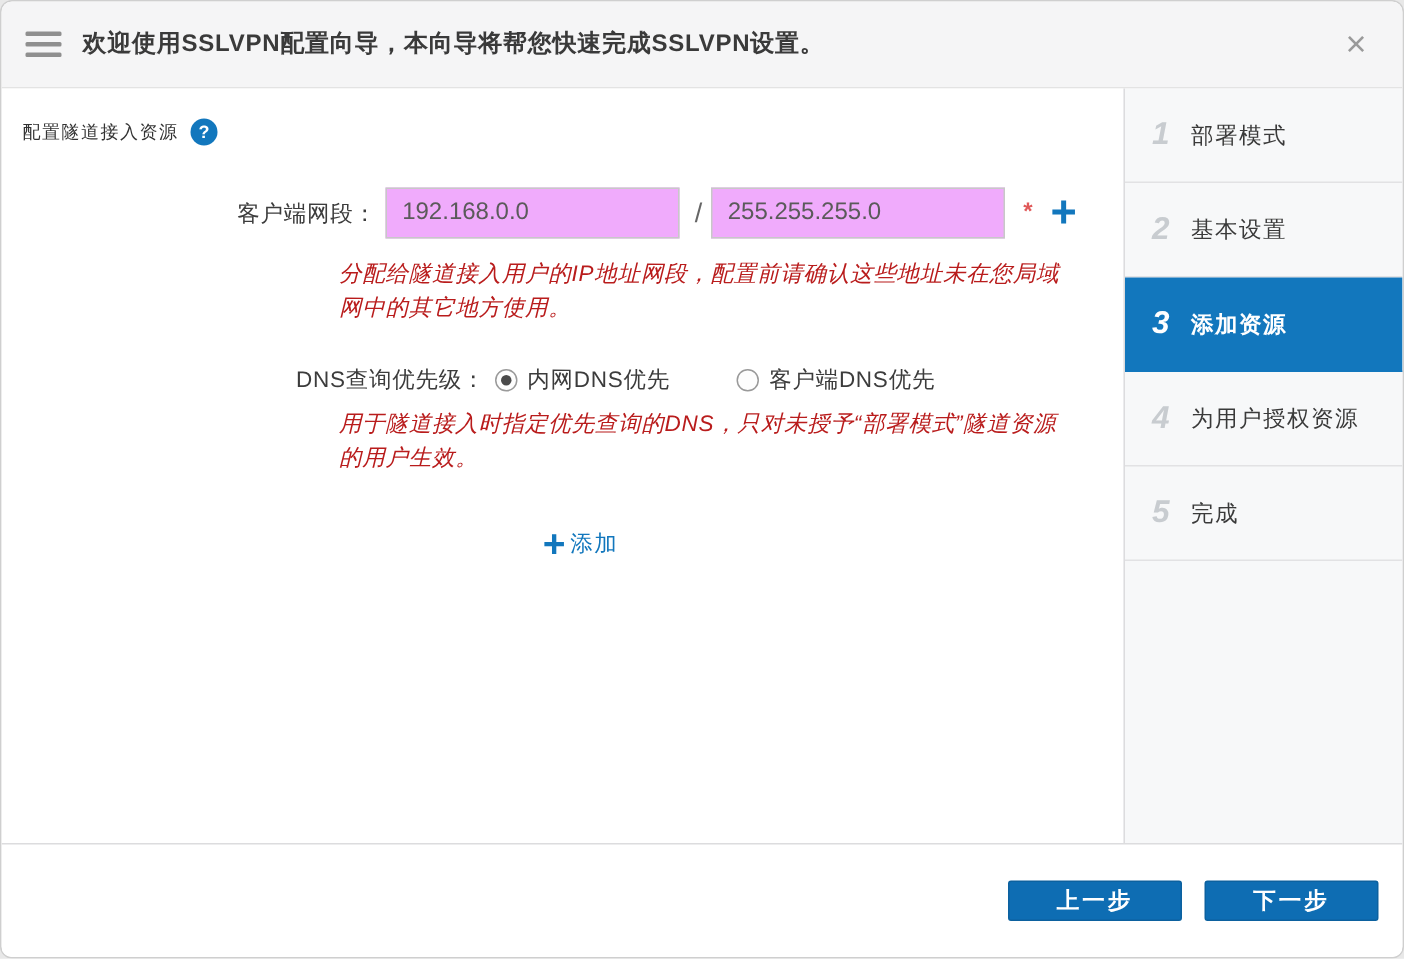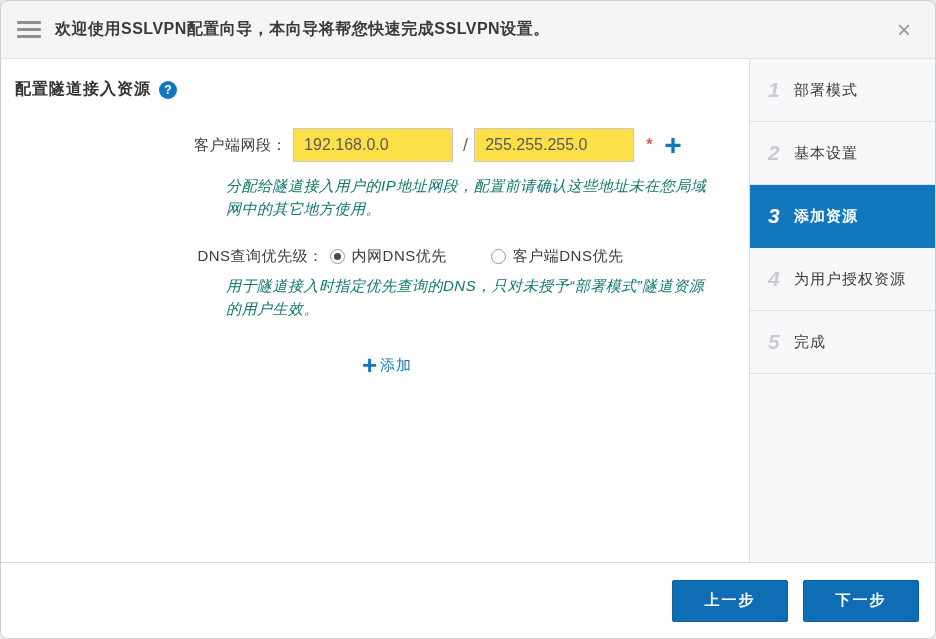--- a/index.html
+++ b/index.html
@@ -43,21 +43,21 @@
     color: #9a9a9a;
     cursor: pointer;
     line-height: 1;
     padding: 2px 4px;
     font-weight: normal;
   }
   
   .body-row { flex: 1 1 auto; display: flex; min-height: 0; }
   .content { flex: 1 1 auto; background: #fff; padding: 20px 0 0 14px; }
   .section-head { display: flex; align-items: center; }
-  .section-title { font-size: 16px; font-weight: bold; color: #333; letter-spacing: 1px; }
+  .section-title { font-size: 12px; font-weight: normal; color: #333; letter-spacing: 1px; }
   .help-icon {
     width: 18px; height: 18px;
     margin-left: 8px;
     border-radius: 50%;
     background: #1277bd;
     color: #fff;
     font-size: 12px;
     font-weight: bold;
     display: inline-flex;
     align-items: center;
@@ -68,23 +68,23 @@
   .label-col {
     width: 205px;
     flex: 0 0 205px;
     text-align: right;
     font-size: 15px;
     color: #3c3c3c;
     letter-spacing: 0.5px;
   }
   .row-client { margin-top: 28px; }
   .ip-input {
-    width: 160px; height: 34px;
+    width: 196px; height: 34px;
     border: 1px solid #c8c8c8;
-    background: #fde047;
+    background: #f0abfc;
     font-size: 16px;
     color: #5a5a5a;
     padding: 0 10px;
     margin-left: 6px;
     outline: none;
     font-family: "Liberation Sans", "DejaVu Sans", sans-serif;
   }
   .slash { font-size: 18px; color: #666; margin: 0 6px 0 10px; }
   .required-mark { color: #e05a5a; font-size: 16px; margin-left: 12px; font-weight: bold; }
   .plus-btn {
@@ -93,21 +93,21 @@
     font-weight: bold;
     margin-left: 12px;
     line-height: 1;
     cursor: pointer;
     user-select: none;
   }
   .hint {
     margin: 12px 40px 0 211px;
     font-size: 15px;
     font-style: italic;
-    color: #0f766e;
+    color: #b91c1c;
     line-height: 1.55;
     max-width: 540px;
     letter-spacing: 0.5px;
   }
   .row-dns { margin-top: 26px; }
   .radio-group { display: flex; align-items: center; margin-left: 6px; gap: 22px; }
   .radio-opt { display: flex; align-items: center; cursor: pointer; margin-right: 22px; }
   .radio-circle {
     width: 15px; height: 15px;
     border-radius: 50%;
@@ -164,21 +164,21 @@
     flex: 0 0 76px;
     height: 76px;
     background: #fff;
     border-top: 1px solid #dcdcde;
     display: flex;
     align-items: center;
     justify-content: flex-end;
     padding-right: 16px;
   }
   .btn {
-    width: 116px; height: 42px;
+    width: 116px; height: 27px;
     background: #0e6db3;
     border: 1px solid #0c619f;
     border-radius: 2px;
     color: #fff;
     font-size: 15px;
     font-weight: bold;
     letter-spacing: 2px;
     cursor: pointer;
     margin-left: 15px;
     font-family: "Liberation Sans", "DejaVu Sans", sans-serif;

